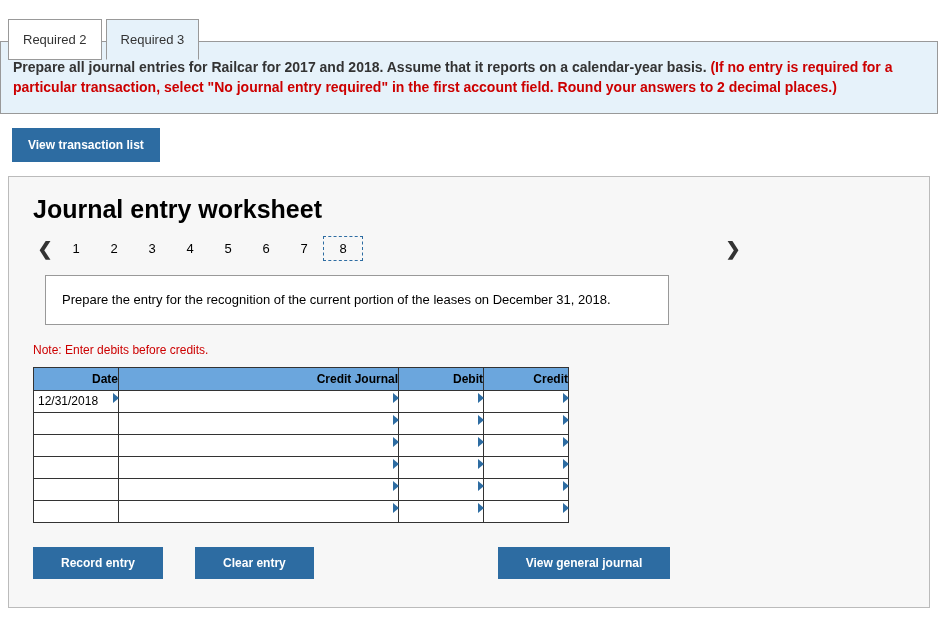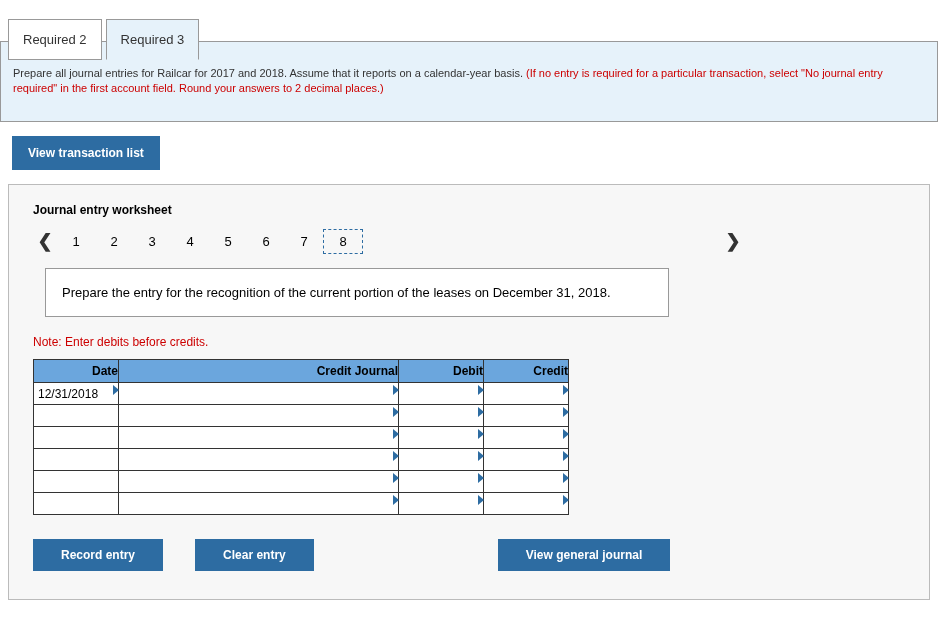--- a/index.html
+++ b/index.html
@@ -30,24 +30,25 @@
   top: 19px;
 }
 .tab.active {
   border-bottom: 1px solid #e6f2fa;
   background: #e6f2fa;
   z-index: 2;
 }
 .instruction {
   border: 1px solid #999;
   background: #e6f2fa;
-  padding: 24px 12px;
-  font-size: 11px;
+  padding: 16px 12px;
+  font-size: 14px;
   line-height: 1.4;
   color: #333;
+  font-weight: bold;
 }
 .instruction .note {
   color: #c00;
 }
 .btn {
   display: inline-block;
   background: #2d6ca2;
   color: #fff;
   font-weight: bold;
   font-size: 12px;
@@ -57,21 +58,21 @@
   margin: 14px 0 14px 12px;
 }
 .worksheet {
   border: 1px solid #bbb;
   background: #f7f7f7;
   margin: 0 8px;
   padding: 18px 24px 28px 24px;
   box-sizing: border-box;
 }
 .wtitle {
-  font-size: 12px;
+  font-size: 25px;
   font-weight: bold;
   margin-bottom: 12px;
 }
 .steps {
   display: flex;
   align-items: center;
   margin-bottom: 14px;
 }
 .chev {
   width: 24px;

